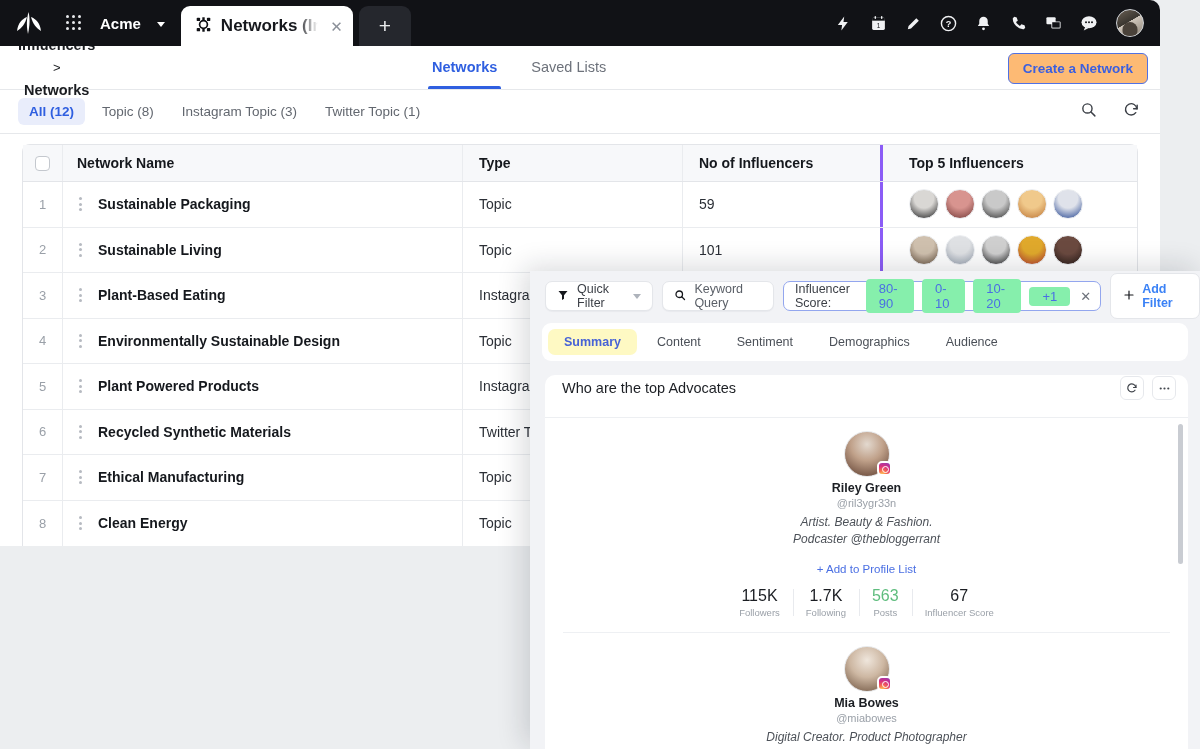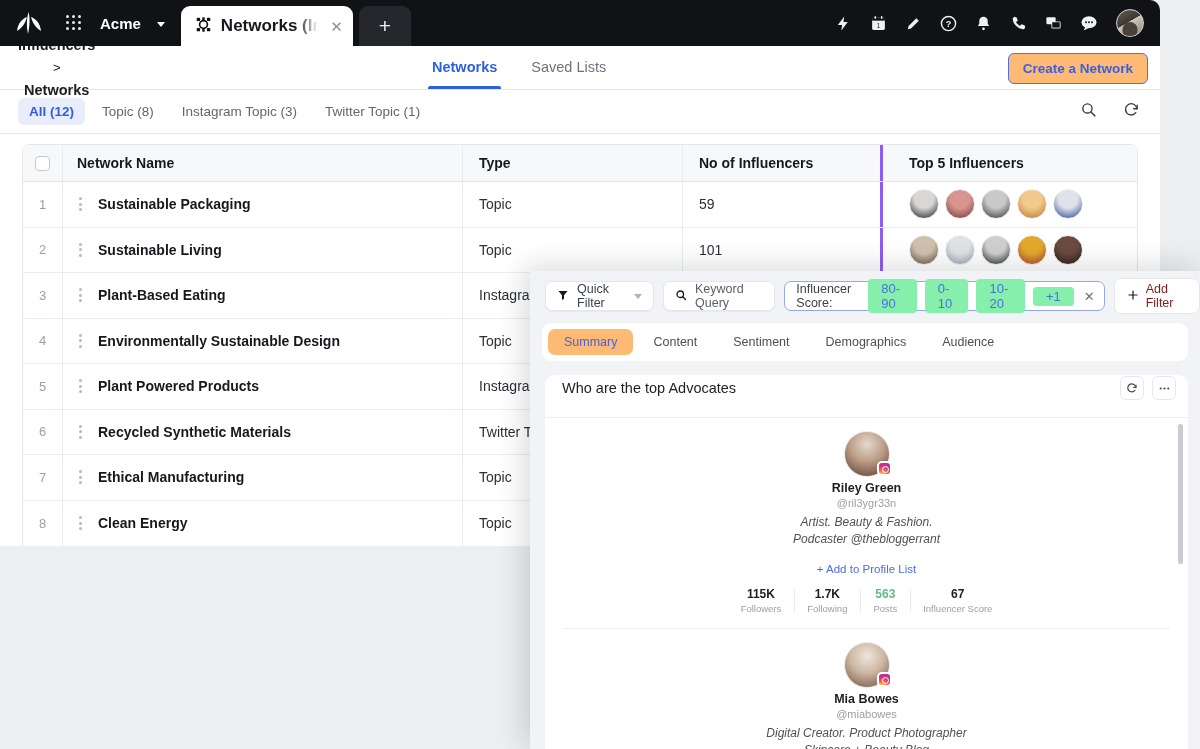--- a/index.html
+++ b/index.html
@@ -165,33 +165,33 @@
   }
   .scorechip {
     background: #fff; border: 1.4px solid #93a6ee; border-radius: 7px;
     height: 30px; display: flex; align-items: center; gap: 8px; padding: 0 9px 0 11px;
     font-size: 12.5px; color: #2b2f36; cursor: pointer;
   }
   .scorechip .lbl { color: #3b3f46; }
   .scorechip .vv { color: #4a6fe3; background: #86efac; border-radius: 4px; padding: 2px 13px; font-size: 13px; }
   .scorechip .xx { color: #6d727b; font-size: 13px; margin-left: 2px; }
   .addfilter {
-    background: #fff; border: 1px solid #e4e6ea; border-radius: 7px; height: 36px;
+    background: #fff; border: 1px solid #e4e6ea; border-radius: 7px; height: 46px;
     display: flex; align-items: center; gap: 7px; padding: 0 12px;
-    font-size: 12.5px; font-weight: 400; color: #7f1d1d; cursor: pointer;
+    font-size: 12.5px; font-weight: 700; color: #3b82f6; cursor: pointer;
   }
 
   .ov-tabs {
     margin: 2px 12px 0 12px; background: #fff; border-radius: 9px;
     height: 38px; display: flex; align-items: center; padding: 0 6px; gap: 4px;
   }
   .ovtab {
     font-size: 12.5px; color: #4b5058; padding: 6px 16px; border-radius: 7px; cursor: pointer;
   }
-  .ovtab.active { background: #fdba74; color: #4763d6; font-weight: 400; }
+  .ovtab.active { background: #fef9c3; color: #4763d6; font-weight: 700; }
 
   .ov-card {
     margin: 14px 12px 0 15px; background: #fff; border-radius: 10px;
     height: 400px; position: relative; overflow: hidden;
   }
   .card-hd {
     height: 43px; border-bottom: 1px solid #edeff2; display: flex;
     align-items: center; padding: 0 12px 16px 17px; text-align: right;
   }
   .card-title { font-size: 14.5px; color: #1c1f24; }
@@ -222,21 +222,21 @@
   }
   .pname { font-size: 12.5px; font-weight: 700; color: #1b1e23; margin-top: 4px; }
   .phandle { font-size: 11px; color: #9aa0a8; margin-top: 2px; }
   .pbio { font-size: 12px; color: #4c5158; margin-top: 5px; line-height: 1.45; font-style: italic; }
   .addprofile { font-size: 11.5px; color: #4a6fe3; margin-top: 14px; cursor: pointer; }
   .stats { display: flex; justify-content: center; margin-top: 12px; }
   .stat { padding: 0 13px; position: relative; }
   .stat + .stat::before {
     content: ""; position: absolute; left: 0; top: 2px; bottom: 2px; width: 1px; background: #e8eaee;
   }
-  .sval { font-size: 12px; font-weight: 700; color: #1b1e23; }
+  .sval { font-size: 16px; font-weight: 400; color: #1b1e23; }
   .sval.green { color: #5fbd7e; }
   .slab { font-size: 9.5px; color: #9aa0a8; margin-top: 2px; }
   .divider-row { height: 1px; background: #eef0f3; margin: 14px 18px 0 18px; }
 </style>
 </head>
 <body>
 
 <div class="topbar">
   <div class="tb-left">
     <div class="logo">

